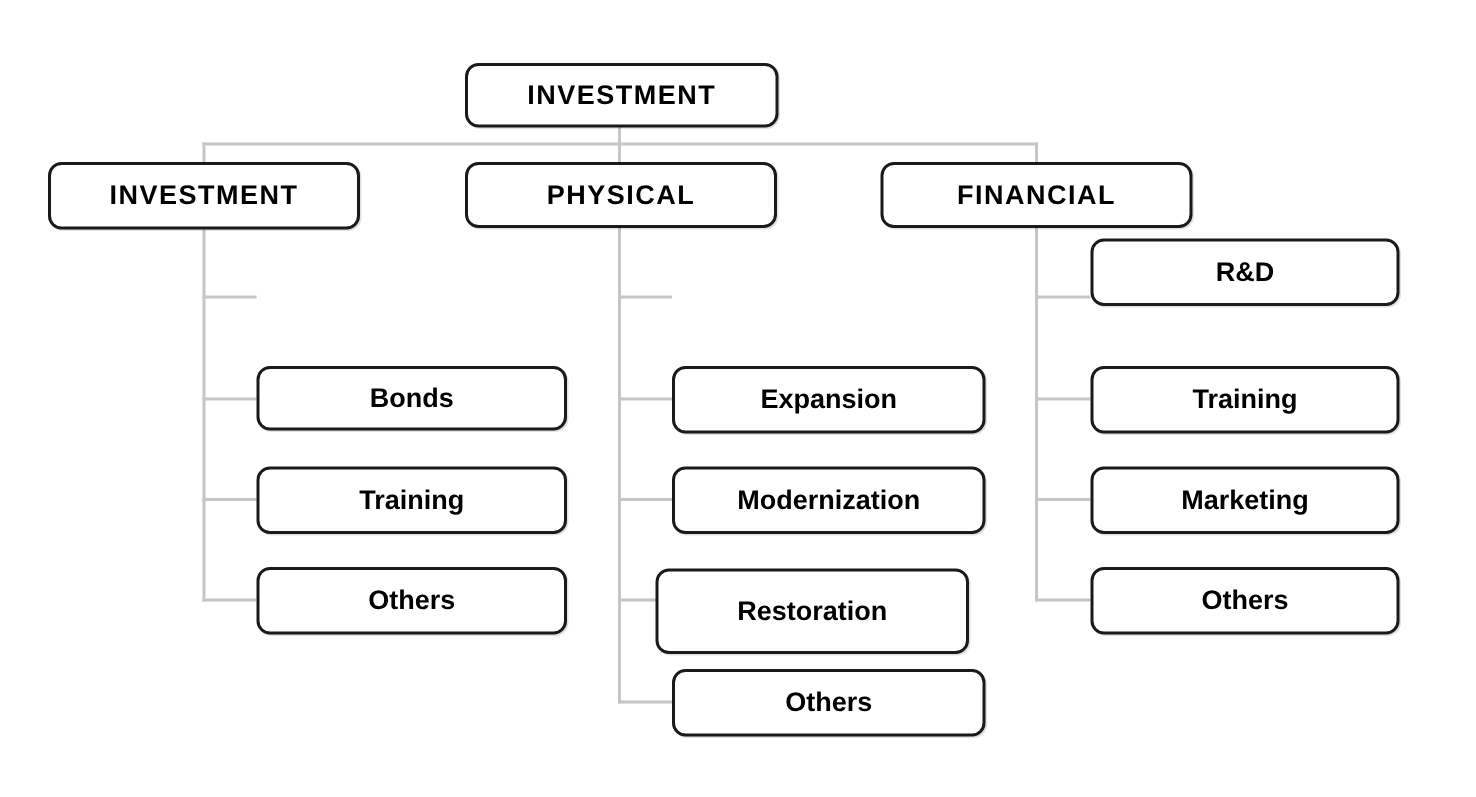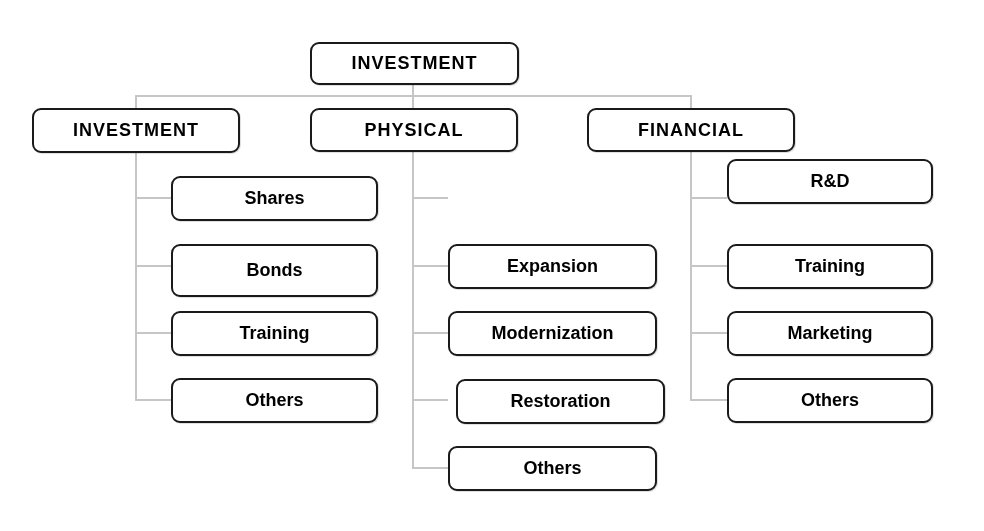--- a/index.html
+++ b/index.html
@@ -66,28 +66,27 @@
   <div class="conn" style="left:690px;top:265px;width:37px;height:2px"></div>
   <div class="conn" style="left:690px;top:332px;width:37px;height:2px"></div>
   <div class="conn" style="left:690px;top:399px;width:37px;height:2px"></div>
 
   <div class="node caps" style="left:310px;top:42px;width:209px;height:43px">INVESTMENT</div>
 
   <div class="node caps" style="left:32px;top:108px;width:208px;height:45px">INVESTMENT</div>
   <div class="node caps" style="left:310px;top:108px;width:208px;height:44px">PHYSICAL</div>
   <div class="node caps" style="left:587px;top:108px;width:208px;height:44px">FINANCIAL</div>
 
-  <div class="node" style="left:171px;top:176px;width:207px;height:45px">Shares</div>
-  <div class="node" style="left:171px;top:244px;width:207px;height:53px">Bonds</div>
+  <div class="node" style="left:171px;top:244px;width:207px;height:43px">Bonds</div>
   <div class="node" style="left:171px;top:311px;width:207px;height:45px">Training</div>
   <div class="node" style="left:171px;top:378px;width:207px;height:45px">Others</div>
 
   <div class="node" style="left:448px;top:244px;width:209px;height:45px">Expansion</div>
   <div class="node" style="left:448px;top:311px;width:209px;height:45px">Modernization</div>
-  <div class="node" style="left:456px;top:379px;width:209px;height:45px">Restoration</div>
+  <div class="node" style="left:437px;top:379px;width:209px;height:57px">Restoration</div>
   <div class="node" style="left:448px;top:446px;width:209px;height:45px">Others</div>
 
   <div class="node" style="left:727px;top:159px;width:206px;height:45px">R&amp;D</div>
   <div class="node" style="left:727px;top:311px;width:206px;height:45px">Marketing</div>
   <div class="node" style="left:727px;top:244px;width:206px;height:45px">Training</div>
   <div class="node" style="left:727px;top:378px;width:206px;height:45px">Others</div>
 
 </div>
 
 </body></html>

